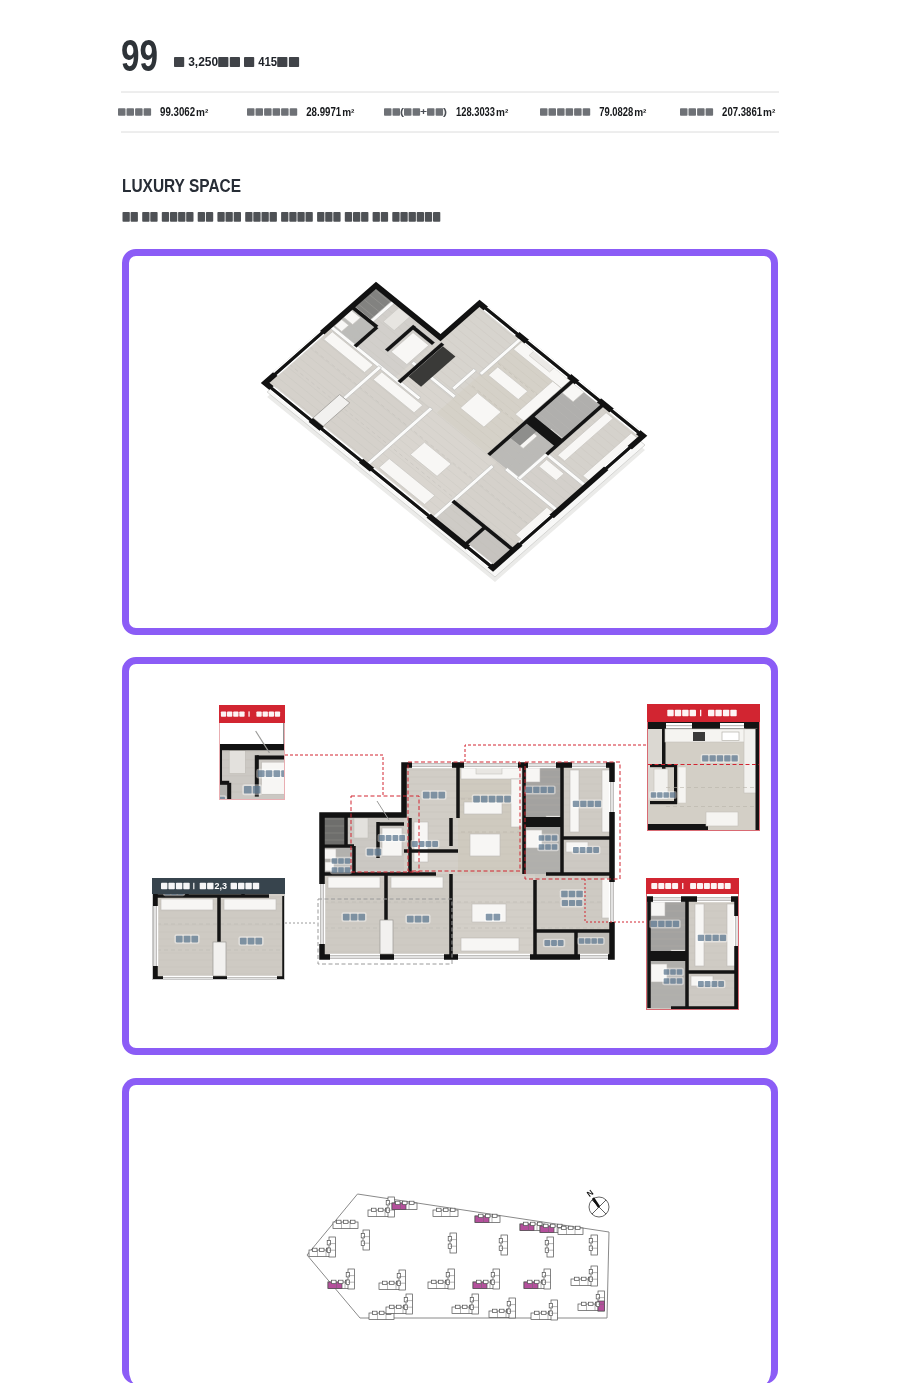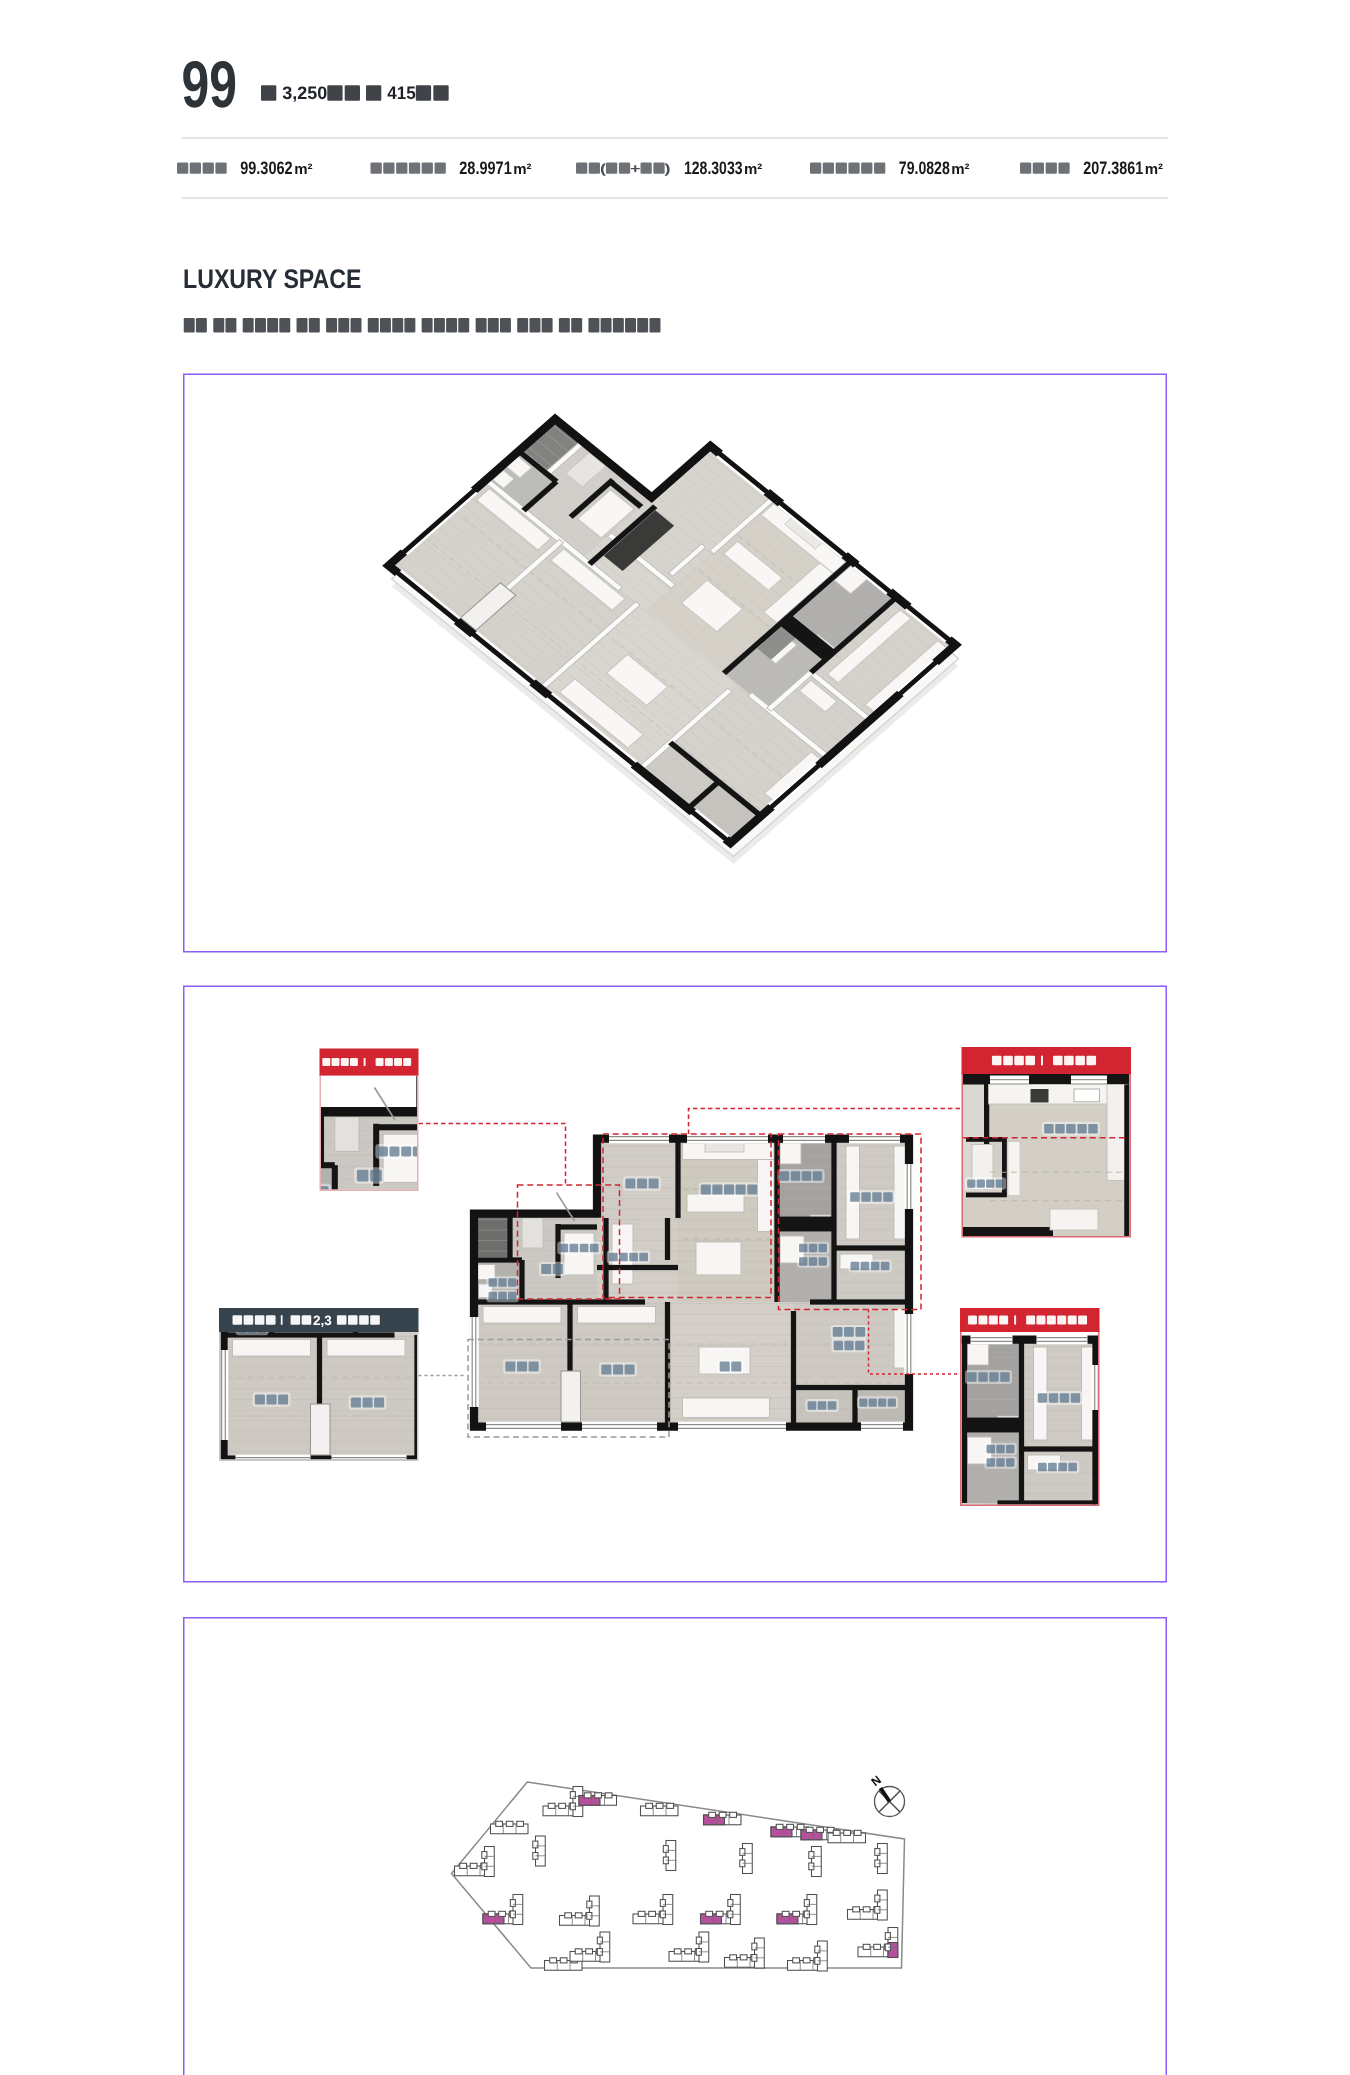--- a/index.html
+++ b/index.html
@@ -1,14 +1,14 @@
 <!DOCTYPE html>
 <html><head><meta charset="utf-8"><style>
 html,body{margin:0;padding:0;width:900px;height:1383px;background:#fff;font-family:"Liberation Sans",sans-serif;overflow:hidden}
-.box{position:absolute;border:1px solid #8b5cf6;border-radius:0;background:#fff;box-sizing:border-box}
+.box{position:absolute;border:7px solid #8b5cf6;border-radius:14px;background:#fff;box-sizing:border-box}
 svg{display:block}
 </style></head><body>
 <svg width="900" height="245" style="position:absolute;left:0;top:0">
     <text x="121" y="71" font-size="44" font-weight="bold" fill="#2e3338" textLength="37" lengthAdjust="spacingAndGlyphs">99</text>
     <rect x="174.0" y="56.9" width="10.2" height="10.2" rx="0.8" fill="#1e2228" opacity="0.85"></rect>
     <text x="188.2" y="66.3" font-size="12" font-weight="bold" fill="#1e2228" textLength="30" lengthAdjust="spacingAndGlyphs">3,250</text>
     <rect x="218.2" y="56.9" width="10.2" height="10.2" rx="0.8" fill="#1e2228" opacity="0.85"></rect>
     <rect x="229.8" y="56.9" width="10.2" height="10.2" rx="0.8" fill="#1e2228" opacity="0.85"></rect>
     <rect x="244.0" y="56.9" width="10.2" height="10.2" rx="0.8" fill="#1e2228" opacity="0.85"></rect>
     <text x="258.2" y="66.3" font-size="12" font-weight="bold" fill="#1e2228" textLength="19" lengthAdjust="spacingAndGlyphs">415</text>

